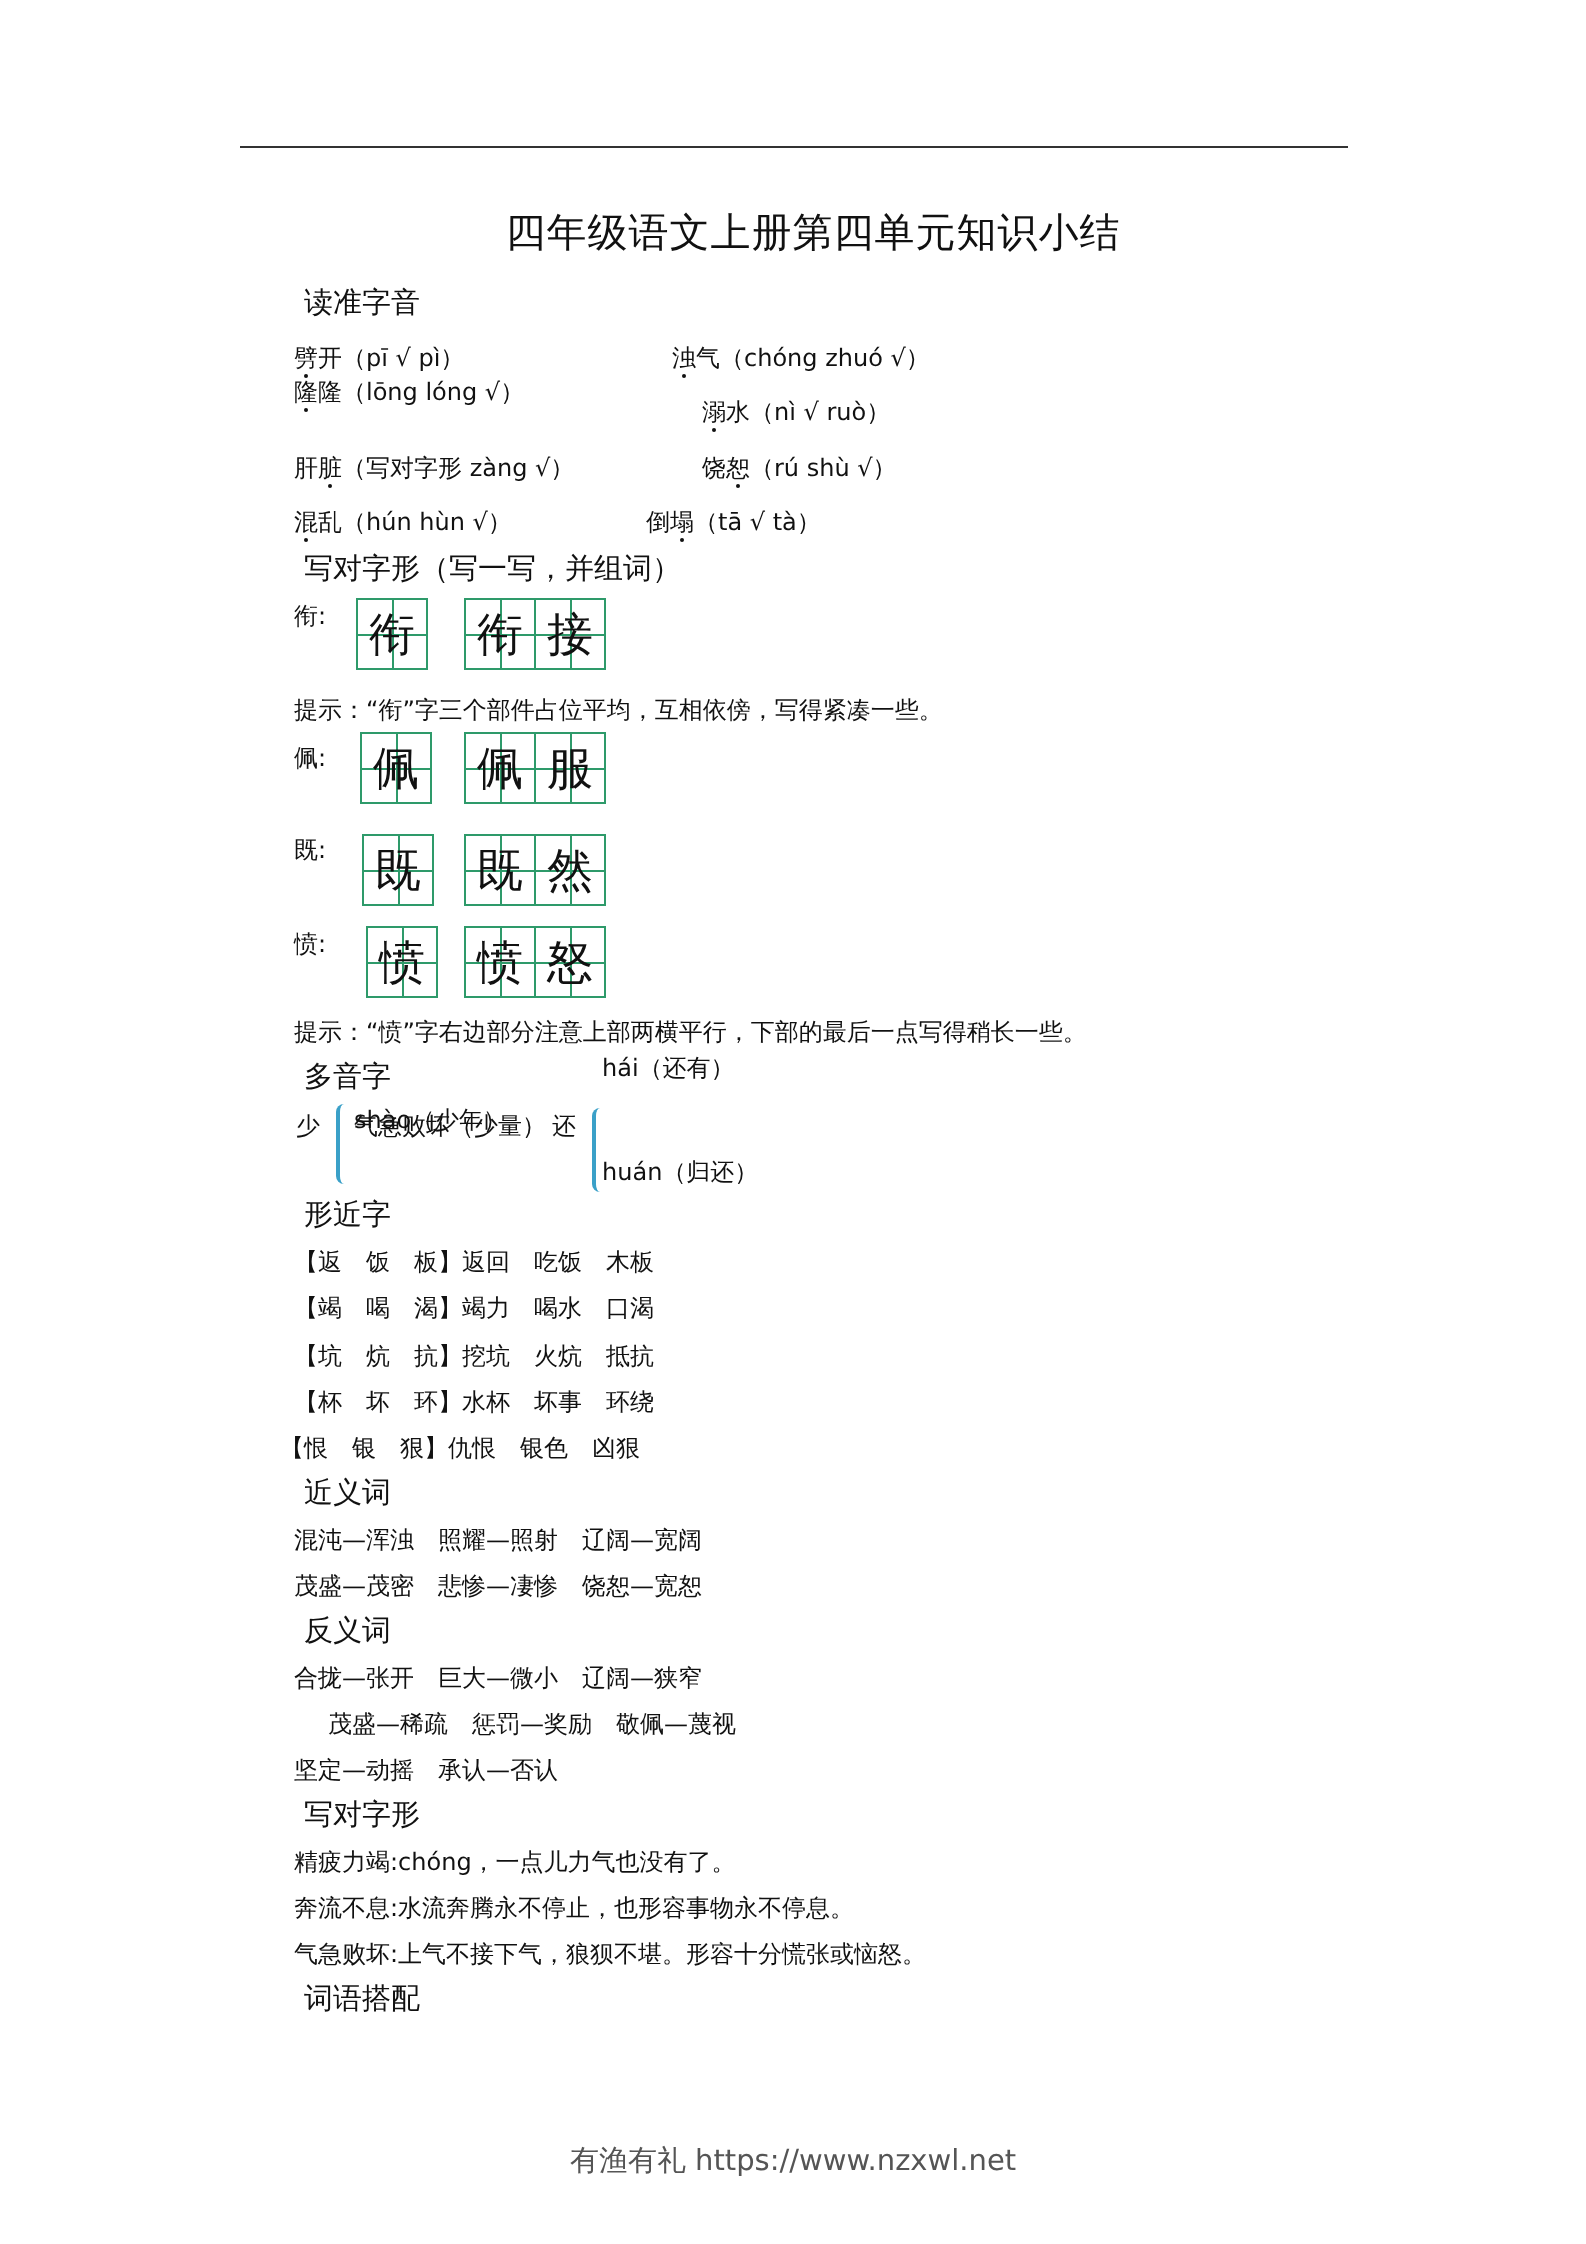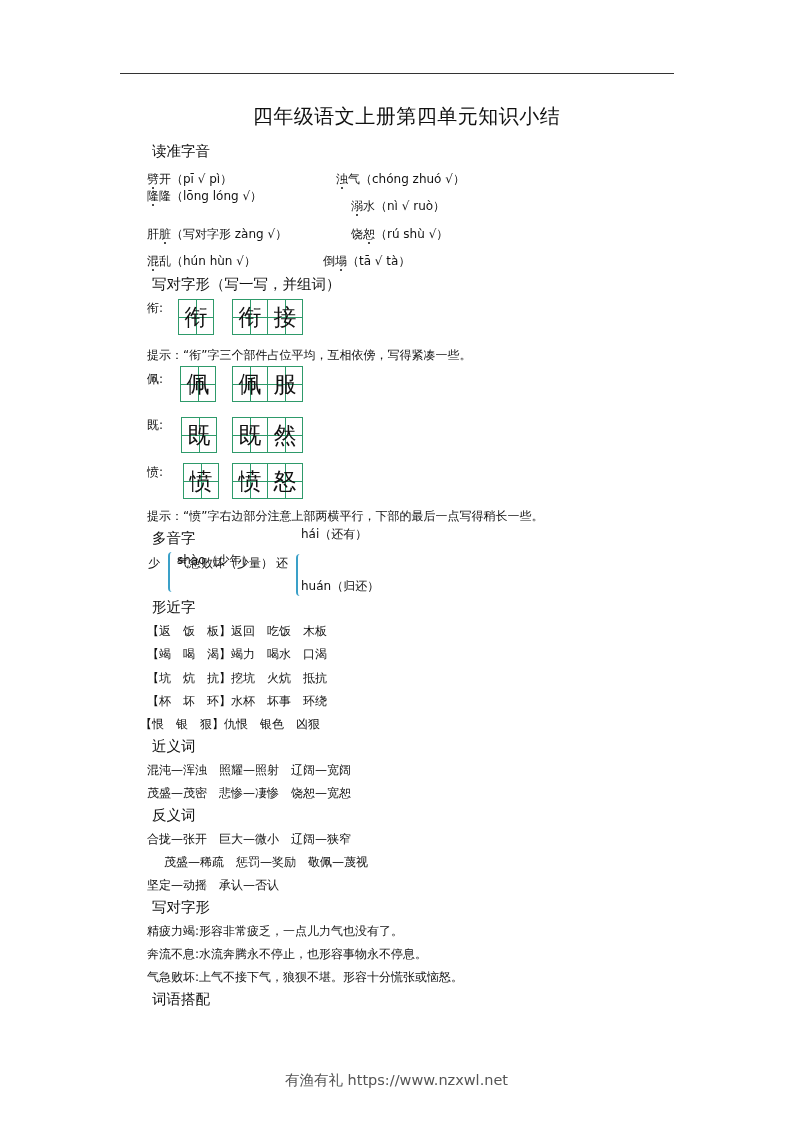--- a/index.html
+++ b/index.html
@@ -124,19 +124,19 @@
 <div class="h" style="top:737px">近义词</div>
 <div class="t" style="left:147px;top:762px">混沌—浑浊　照耀—照射　辽阔—宽阔</div>
 <div class="t" style="left:147px;top:785px">茂盛—茂密　悲惨—凄惨　饶恕—宽恕</div>
 
 <div class="h" style="top:806px">反义词</div>
 <div class="t" style="left:147px;top:831px">合拢—张开　巨大—微小　辽阔—狭窄</div>
 <div class="t" style="left:164px;top:854px">茂盛—稀疏　惩罚—奖励　敬佩—蔑视</div>
 <div class="t" style="left:147px;top:877px">坚定—动摇　承认—否认</div>
 
 <div class="h" style="top:898px">写对字形</div>
-<div class="t" style="left:147px;top:923px">精疲力竭:形容非常疲乏，一点儿力气也没有了。</div>
+<div class="t" style="left:147px;top:923px">精疲力竭:chóng，一点儿力气也没有了。</div>
 <div class="t" style="left:147px;top:946px">奔流不息:水流奔腾永不停止，也形容事物永不停息。</div>
 <div class="t" style="left:147px;top:969px">气急败坏:上气不接下气，狼狈不堪。形容十分慌张或恼怒。</div>
 
 <div class="h" style="top:990px">词语搭配</div>
 
 <div class="footer">有渔有礼 https://www.nzxwl.net</div>
 
 </body></html>

